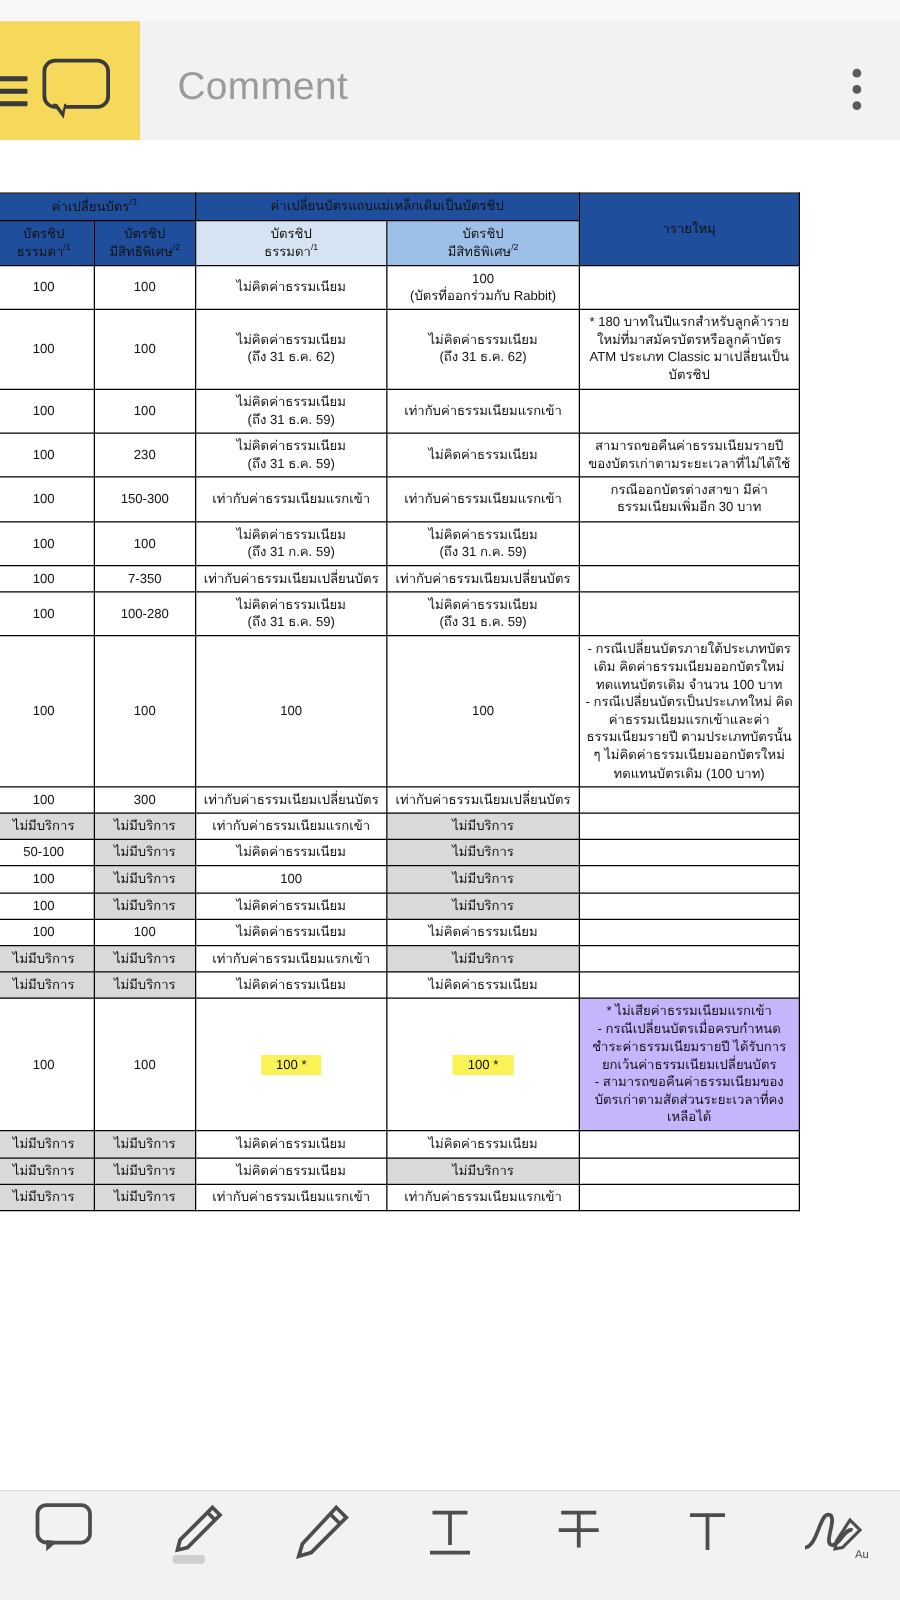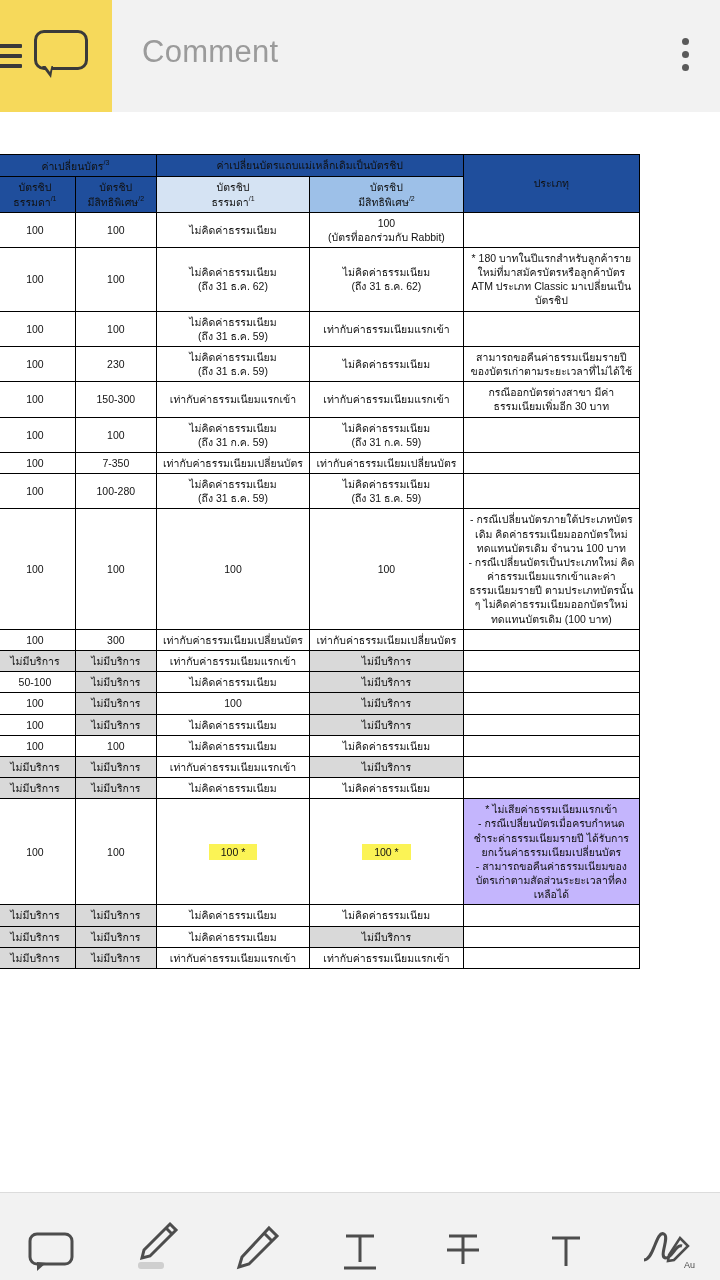--- a/index.html
+++ b/index.html
@@ -6,21 +6,21 @@
   html, body {
     margin: 0; padding: 0;
     width: 720px; height: 1280px;
     background: #ffffff;
     font-family: "Liberation Sans", sans-serif;
     overflow: hidden;
   }
   #app { position: relative; width: 720px; height: 1280px; background: #f7f7f7; }
 
   
-  .header { position: absolute; top: 0; left: 0; width: 720px; height: 112px; background: #f2f2f2; }
+  .header { position: absolute; top: 17px; left: 0; width: 720px; height: 112px; background: #f2f2f2; }
   .header-yellow {
     position: absolute; top: 0; left: 0; width: 112px; height: 112px;
     background: #f6d95b;
   }
   .hamburger {
     position: absolute; left: -4px; top: 38px; width: 34px; height: 34px;
   }
   .hamburger span {
     display: block; height: 4px; background: #3a3a3a; margin: 6px 0; border-radius: 1px;
   }
@@ -105,21 +105,21 @@
   col.c3 { width: 148px; }
   col.c4 { width: 148px; }
   col.c5 { width: 170px; }
 
   
   .toolbar {
     position: absolute; left: 0; bottom: 0; width: 720px; height: 88px;
     background: #f2f2f2; border-top: 1px solid #dcdcdc;
     display: flex; align-items: center; justify-content: space-around;
   }
-  .tool { width: 86px; height: 70px; display: flex; align-items: flex-end; justify-content: center; position: relative; }
+  .tool { width: 86px; height: 70px; display: flex; align-items: flex-start; justify-content: center; position: relative; }
   .tool svg { display: block; }
 </style>
 </head>
 <body>
 
 <div id="app">
 
   <div class="header">
     <div class="header-yellow"></div>
 
@@ -158,21 +158,21 @@
       </colgroup>
       <thead>
         <tr>
           <th class="hdr-blue" colspan="2">
             <span>ค่าเปลี่ยนบัตร</span><span class="sup">/3</span>
           </th>
           <th class="hdr-blue" colspan="2">
             <span>ค่าเปลี่ยนบัตรแถบแม่เหล็กเดิมเป็นบัตรชิป</span>
           </th>
           <th class="hdr-note" rowspan="2">
-            <span>ประเภทุ</span>
+            <span>ารายใหมุ</span>
           </th>
         </tr>
         <tr>
           <th class="hdr-blue">
             <span>บัตรชิป</span><br>
             <span>ธรรมดา</span><span class="sup">/1</span>
           </th>
           <th class="hdr-blue">
             <span>บัตรชิป</span><br>
             <span>มีสิทธิพิเศษ</span><span class="sup">/2</span>

